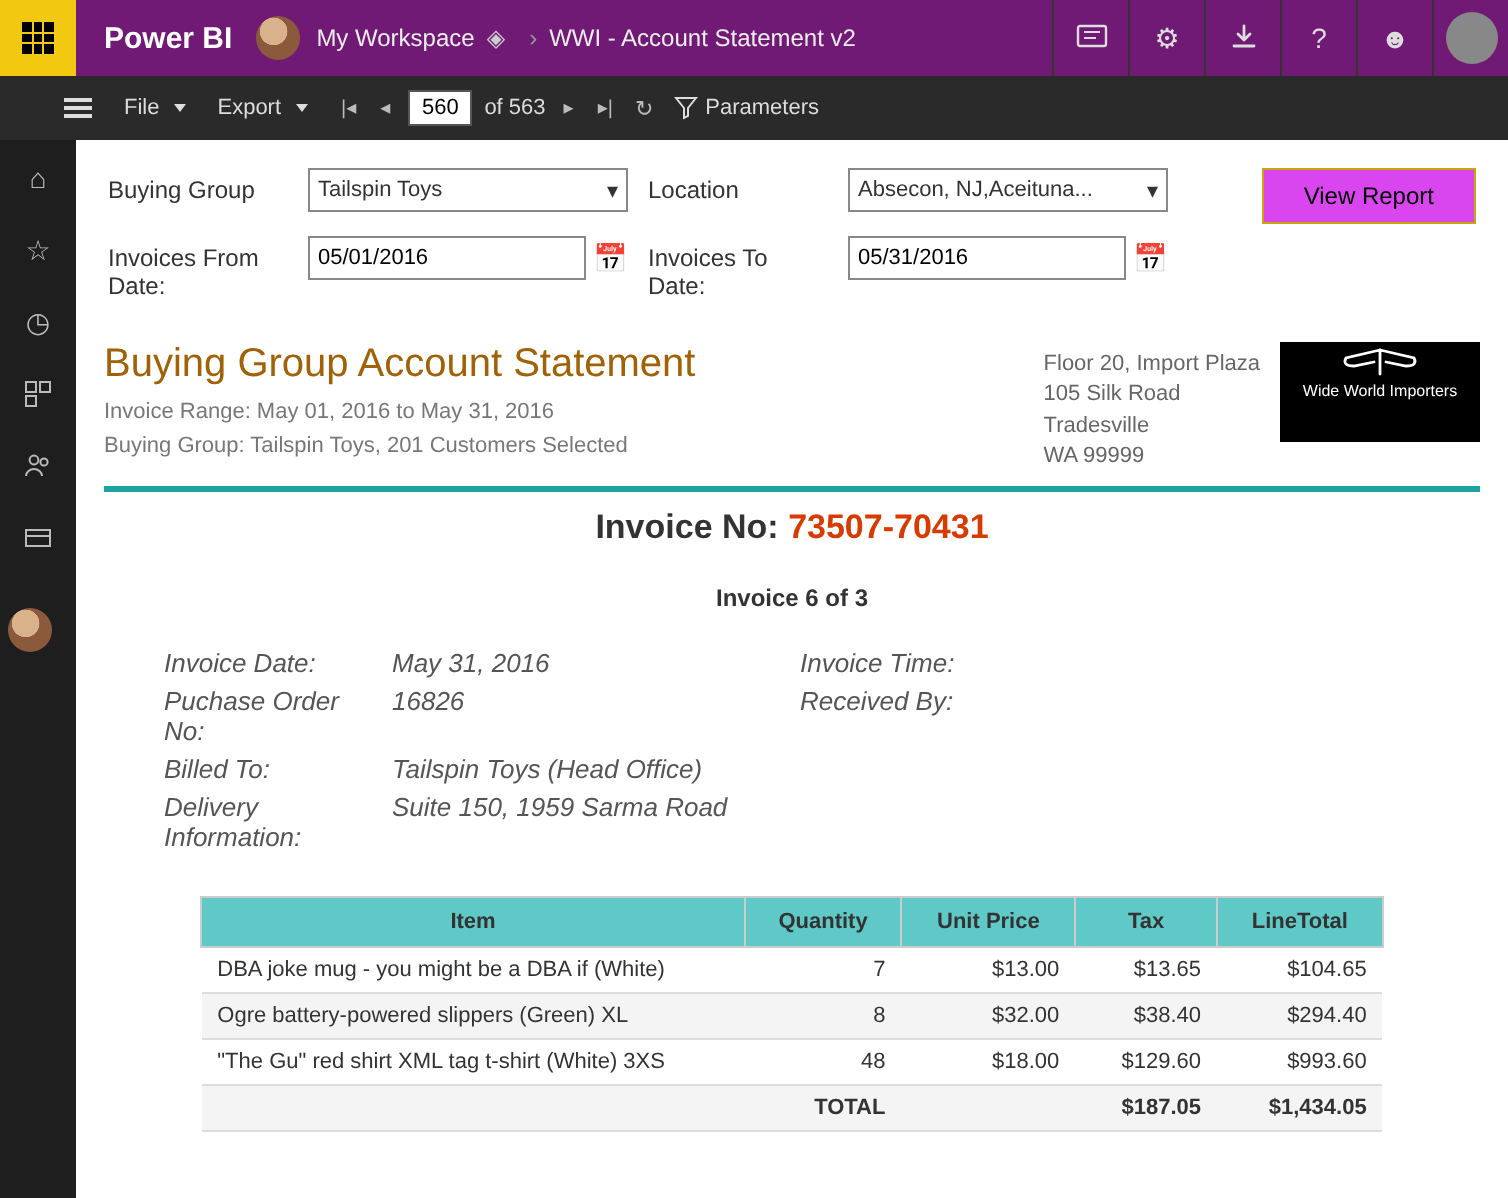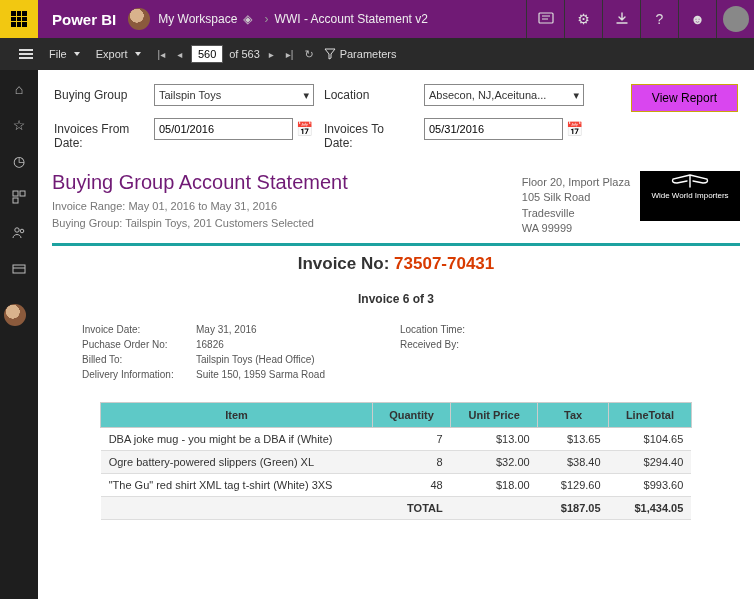--- a/index.html
+++ b/index.html
@@ -14,21 +14,21 @@
 .avatar-sm { width: 22px; height: 22px; border-radius: 50%; background: radial-gradient(circle at 40% 35%, #d9b28c 0 35%, #8b5a3c 36% 100%); margin-right: 8px; flex-shrink: 0; }
 .crumb-text { font-size: 12px; color: #eee; }
 .crumb-sep { margin: 0 6px; color: #999; }
 .premium-icon { margin: 0 6px; color: #ccc; }
 .topbar-spacer { flex: 1; }
 .topbar-actions { display: flex; }
 .topbar-actions .tbtn { width: 38px; height: 38px; display: flex; align-items: center; justify-content: center; border-left: 1px solid #333; color: #ddd; font-size: 14px; cursor: pointer; }
 .avatar-gray { width: 26px; height: 26px; border-radius: 50%; background: #888; }
 
 
-.toolbar2 { height: 32px; background: #2a2a2a; display: flex; align-items: center; color: #ddd; font-size: 11px; padding-left: 11px; }
+.toolbar2 { height: 32px; background: #2a2a2a; display: flex; align-items: center; color: #ddd; font-size: 11px; padding-left: 24px; }
 .hamburger { width: 30px; display: flex; align-items: center; justify-content: center; cursor: pointer; }
 .hamburger div { width: 14px; height: 2px; background: #ddd; box-shadow: 0 -4px 0 #ddd, 0 4px 0 #ddd; }
 .t2item { padding: 0 8px; cursor: pointer; display: flex; align-items: center; gap: 4px; }
 .pager { display: flex; align-items: center; gap: 6px; margin-left: 6px; }
 .pager .pbtn { color: #bbb; cursor: pointer; font-size: 10px; padding: 0 3px; }
 .page-input { width: 32px; height: 18px; text-align: center; font-size: 11px; background: #fff; border: 1px solid #555; }
 .refresh-icon { margin-left: 8px; cursor: pointer; color: #bbb; }
 .funnel { margin-left: 10px; cursor: pointer; display: flex; align-items: center; gap: 4px; }
 
 
@@ -46,29 +46,29 @@
 .pselect { cursor: pointer; }
 .pdate input { border: none; outline: none; width: 100%; font-size: 11px; }
 .cal-icon { margin-left: 4px; font-size: 14px; cursor: pointer; }
 .viewreport { grid-row: 1; grid-column: 5; justify-self: end; background: #d946ef; border: 1px solid #caa50a; color: #000; padding: 6px 20px; font-size: 12px; cursor: pointer; }
 .date-row { display: flex; align-items: center; }
 
 
 .report { padding: 0 14px 14px 14px; }
 .rhead { display: flex; padding: 10px 0 6px 0; border-bottom: 3px solid #1ca2a0; }
 .rhead-left { flex: 1; }
-.rtitle { font-size: 20px; color: #701a75; font-weight: 400; margin-bottom: 4px; }
+.rtitle { font-size: 20px; color: #a16207; font-weight: 400; margin-bottom: 4px; }
 .rsub { font-size: 11px; color: #777; line-height: 1.5; }
 .rhead-mid { font-size: 11px; color: #666; line-height: 1.4; padding-right: 10px; padding-top: 4px; }
 .logo { width: 100px; height: 50px; background: #000000; color: #fff; display: flex; flex-direction: column; align-items: center; justify-content: flex-start; font-size: 8px; flex-shrink: 0; }
 .logo svg { display: block; }
 .invno { text-align: center; font-size: 17px; font-weight: 700; padding: 8px 0 18px 0; }
 .invno .num { color: #d83b01; }
 .invlabel { text-align: center; font-weight: 700; font-size: 12px; margin-bottom: 18px; }
-.meta { display: grid; grid-template-columns: 110px 200px 90px 120px; font-size: 10px; gap: 4px 4px; padding: 0 8px 0 30px; color: #555; margin-bottom: 22px; }
+.meta { display: grid; grid-template-columns: 110px 200px 90px 120px; font-size: 13px; gap: 4px 4px; padding: 0 8px 0 30px; color: #555; margin-bottom: 22px; font-style: italic; }
 
 
 .tbl { width: 86%; margin: 0 auto; border-collapse: collapse; font-size: 11px; }
 .tbl th { background: #5ec9c7; color: #333; font-weight: 700; padding: 6px 8px; border: 1px solid #ccc; }
 .tbl th.item { text-align: center; width: 46%; }
 .tbl th.num { text-align: center; }
 .tbl td { padding: 5px 8px; border-bottom: 1px solid #ddd; }
 .tbl td.num { text-align: right; }
 .tbl .total-row td { font-weight: 700; border-top: 1px solid #aaa; }
 .tbl tbody tr:nth-child(even) { background: #f4f4f4; }
@@ -222,21 +222,21 @@
           <span>Wide World Importers</span>
         </div>
       </div>
 
       <div class="invno"><span>Invoice No: </span><span class="num">73507-70431</span></div>
       <div class="invlabel">Invoice 6 of 3</div>
 
       <div class="meta">
         <div>Invoice Date:</div>
         <div>May 31, 2016</div>
-        <div>Location Time:</div>
+        <div>Invoice Time:</div>
         <div></div>
         <div>Puchase Order No:</div>
         <div>16826</div>
         <div>Received By:</div>
         <div></div>
         <div>Billed To:</div>
         <div>Tailspin Toys (Head Office)</div>
         <div></div>
           <div></div>
         <div>Delivery Information:</div>

